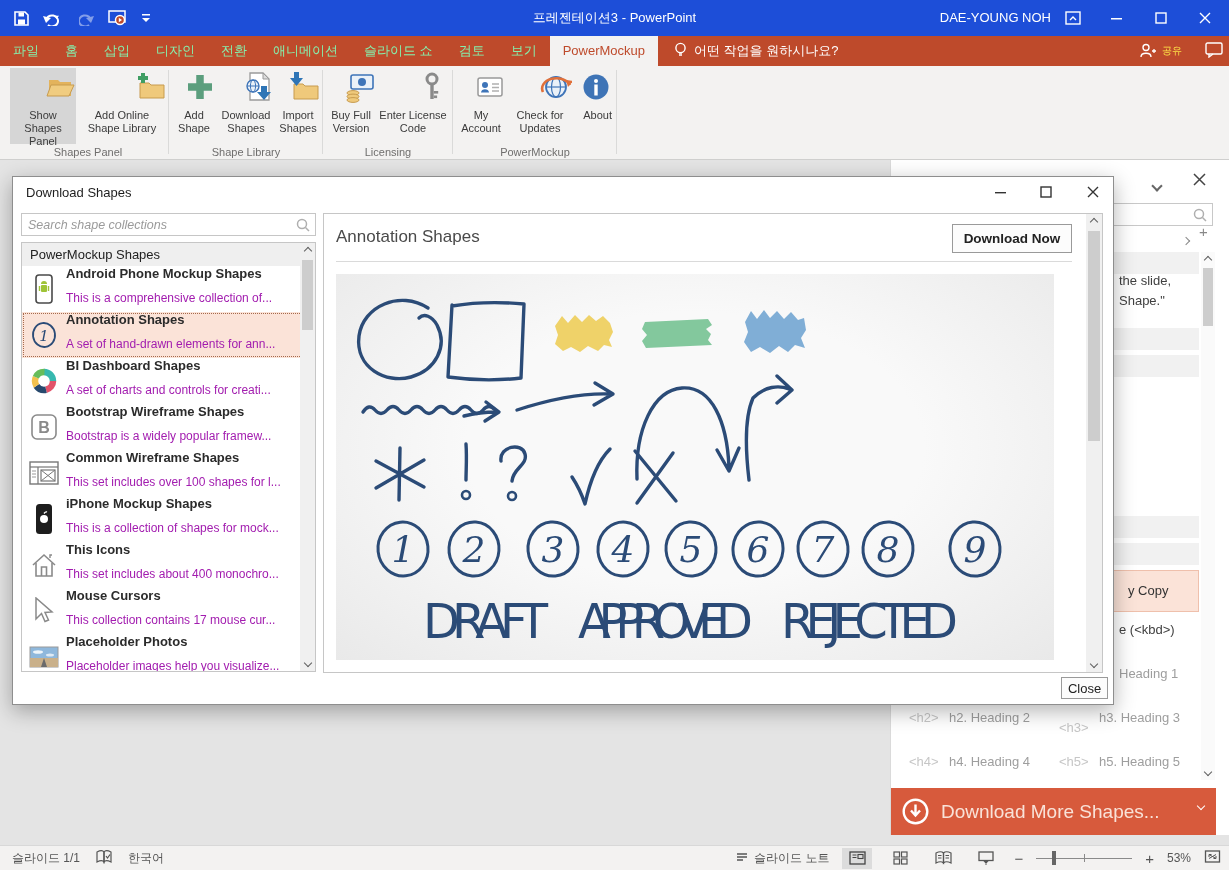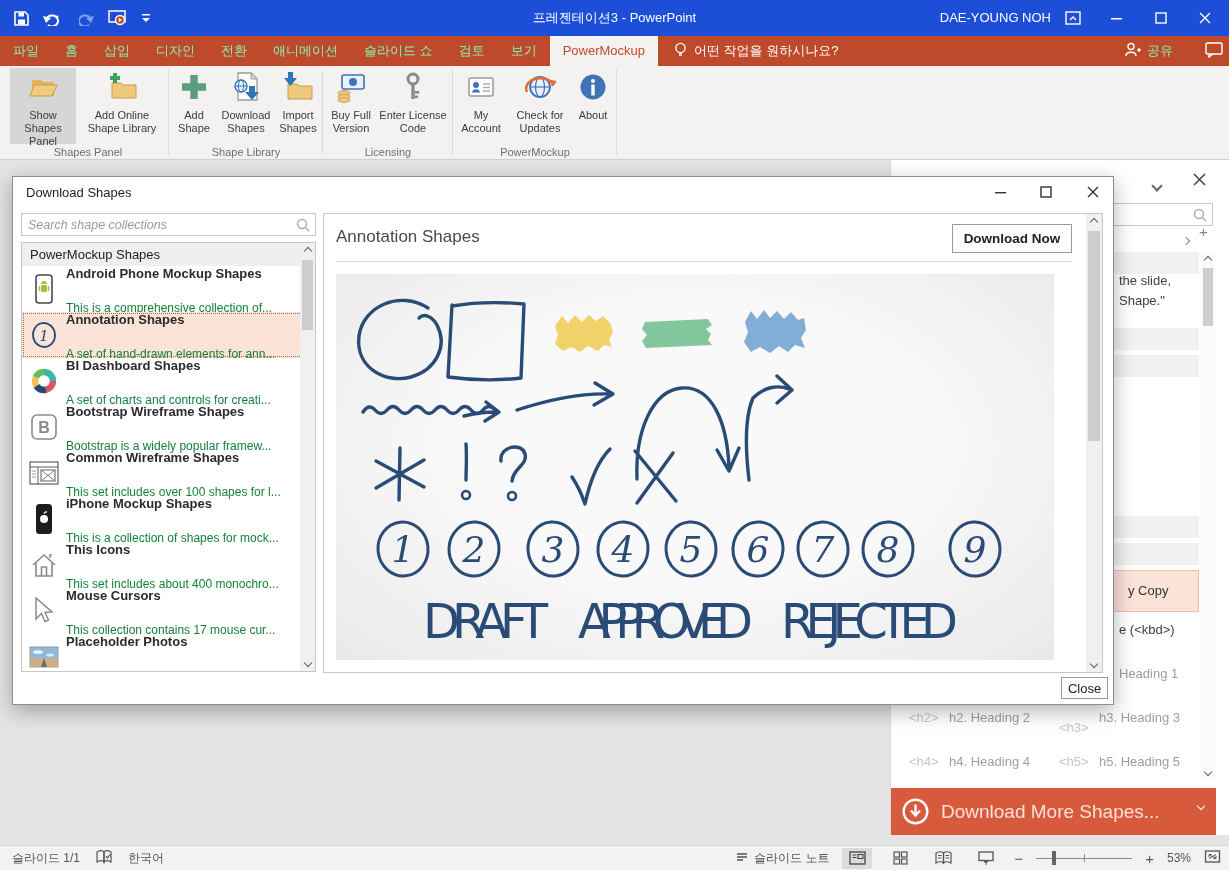--- a/index.html
+++ b/index.html
@@ -13,25 +13,25 @@
   .qat-ic{display:inline-flex;align-items:center}
   #win-title{position:absolute;left:50%;top:0;transform:translateX(-50%);line-height:36px;font-size:13px;white-space:nowrap}
   #user-name{position:absolute;right:178px;top:0;line-height:36px;font-size:13px}
   .cap-btn{position:absolute;top:0;width:32px;height:36px;display:flex;align-items:center;justify-content:center}
 
   
   #tabrow{position:absolute;left:0;top:36px;width:1229px;height:30px;background:#BE4A2B;display:flex;align-items:stretch;z-index:9}
   .tab{color:#86efac;font-size:13px;line-height:30px;padding:0 13px;white-space:nowrap}
   .tab.active{background:#F3F2F1;color:#BE4A2B}
   #tellme{display:flex;align-items:center;gap:7px;color:#fff;font-size:13px;margin-left:16px}
-  #tab-right{position:absolute;right:6px;top:0;height:30px;display:flex;align-items:center;gap:32px;color:#86efac;font-size:13px}
+  #tab-right{position:absolute;right:6px;top:0;height:30px;display:flex;align-items:center;gap:23px;color:#fde047;font-size:10px}
 
   
   #ribbon{position:absolute;left:0;top:66px;width:1229px;height:94px;background:#F3F2F1;border-bottom:1px solid #CFCFCE;z-index:8}
-  .rbtn{position:absolute;top:2px;height:76px;display:flex;flex-direction:column;align-items:center;font-size:11px;line-height:13px;color:#3b3b3b;text-align:center;padding-top:3px}
+  .rbtn{position:absolute;top:2px;height:76px;display:flex;flex-direction:column;align-items:flex-end;font-size:11px;line-height:13px;color:#3b3b3b;text-align:center;padding-top:3px}
   .rbtn svg{flex:0 0 auto;margin-bottom:3px}
   .rbtn.pressed{background:#D6D6D6}
   .rsep{position:absolute;top:4px;height:84px;width:1px;background:#DADAD9}
   .grp{position:absolute;top:80px;font-size:11px;color:#6f6e6d;text-align:center}
 
   
   #panel{position:absolute;left:890px;top:160px;width:339px;height:675px;background:#fff;border-left:1px solid #DADADA;z-index:2}
   .p-row{position:absolute;left:8px;width:300px;height:22px;background:#F1F1F1}
   .frag{position:absolute;font-size:13px;color:#404040;white-space:nowrap}
   .tagtxt{color:#C6C6C6}
@@ -56,21 +56,21 @@
   #dialog{position:absolute;left:12px;top:176px;width:1102px;height:529px;background:#fff;border:1px solid #8E8E8E;box-shadow:0 6px 20px rgba(0,0,0,.30);z-index:5}
   #dlg-title{position:absolute;left:13px;top:8px;font-size:13px;color:#1e1e1e}
   .dlg-cap{position:absolute;top:4px;width:30px;height:22px;display:flex;align-items:center;justify-content:center}
   #dlg-search{position:absolute;left:8px;top:36px;width:295px;height:23px;border:1px solid #C6C6C6}
   #dlg-search input{width:100%;height:100%;border:0;outline:none;font-size:12.5px;font-style:italic;color:#555;padding:0 22px 0 6px;font-family:inherit}
   #dlg-search input::placeholder{color:#9a9a9a;font-style:italic}
   #shape-list{position:absolute;left:8px;top:65px;width:295px;height:430px;border:1px solid #C6C6C6;background:#fff;overflow:hidden}
   #list-header{height:23px;background:#EFEFEF;font-size:13px;line-height:23px;padding-left:8px;color:#222}
   .sitem{position:relative;height:46px;padding:0 18px 0 44px}
   .sitem .nm{font-size:13px;font-weight:bold;color:#2b2b2b;white-space:nowrap}
-  .sitem .ds{font-size:12px;color:#15803d;white-space:nowrap;margin-top:20px}
+  .sitem .ds{font-size:12px;color:#a21caf;white-space:nowrap;margin-top:10px}
   .sitem .ic{position:absolute;left:7px;top:7px;width:30px;height:32px;display:flex;align-items:center;justify-content:center}
   .sitem.sel{background:#FBE3D8;outline:1px dotted #A66A4C;outline-offset:-2px}
   #preview{position:absolute;left:310px;top:36px;width:780px;height:460px;border:1px solid #C6C6C6;background:#fff}
   #pv-title{position:absolute;left:12px;top:13px;font-size:17px;color:#4a4a4a}
   #pv-btn{position:absolute;right:30px;top:10px;width:120px;height:29px;border:1px solid #9A9A9A;background:#FCFCFC;font-weight:bold;font-size:13.5px;color:#222;display:flex;align-items:center;justify-content:center}
   #pv-hr{position:absolute;left:12px;right:30px;top:47px;border-top:1px solid #DADADA}
   #pv-canvas{position:absolute;left:12px;top:60px;width:718px;height:386px;background:radial-gradient(ellipse at 50% 45%,#f9f9f9 45%,#e9e9e9 100%)}
   #dlg-close{position:absolute;left:1048px;top:500px;width:47px;height:22px;border:1px solid #9A9A9A;background:#FCFCFC;font-size:13px;color:#222;display:flex;align-items:center;justify-content:center}
 
   

